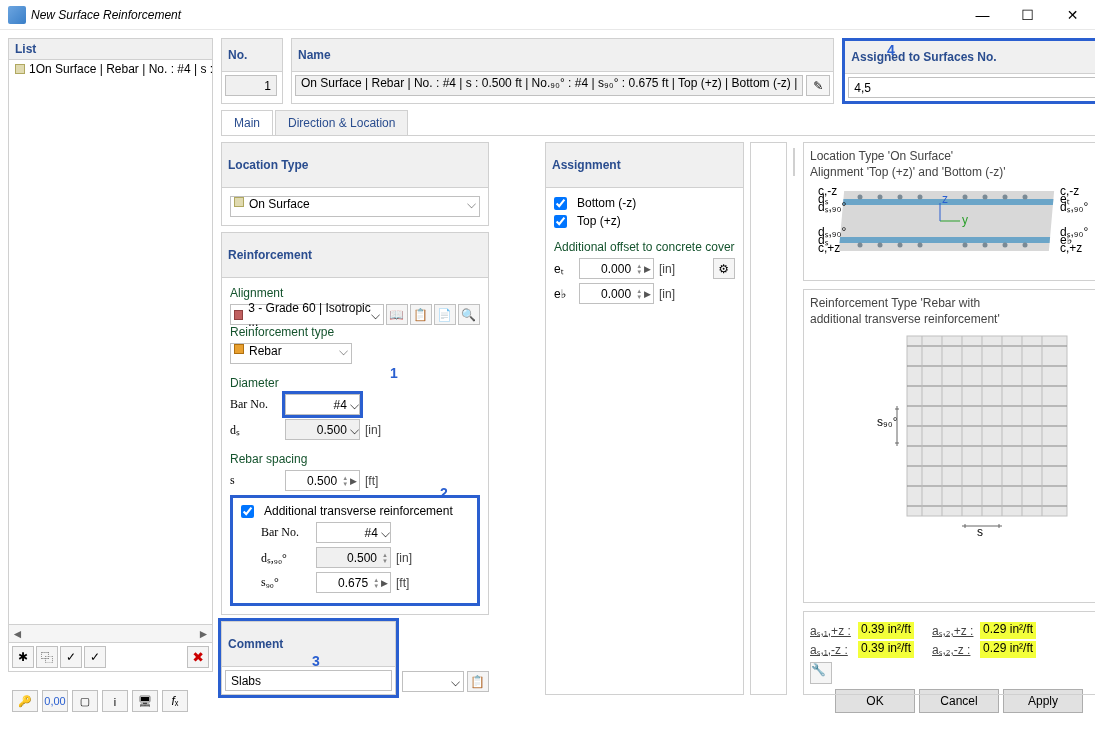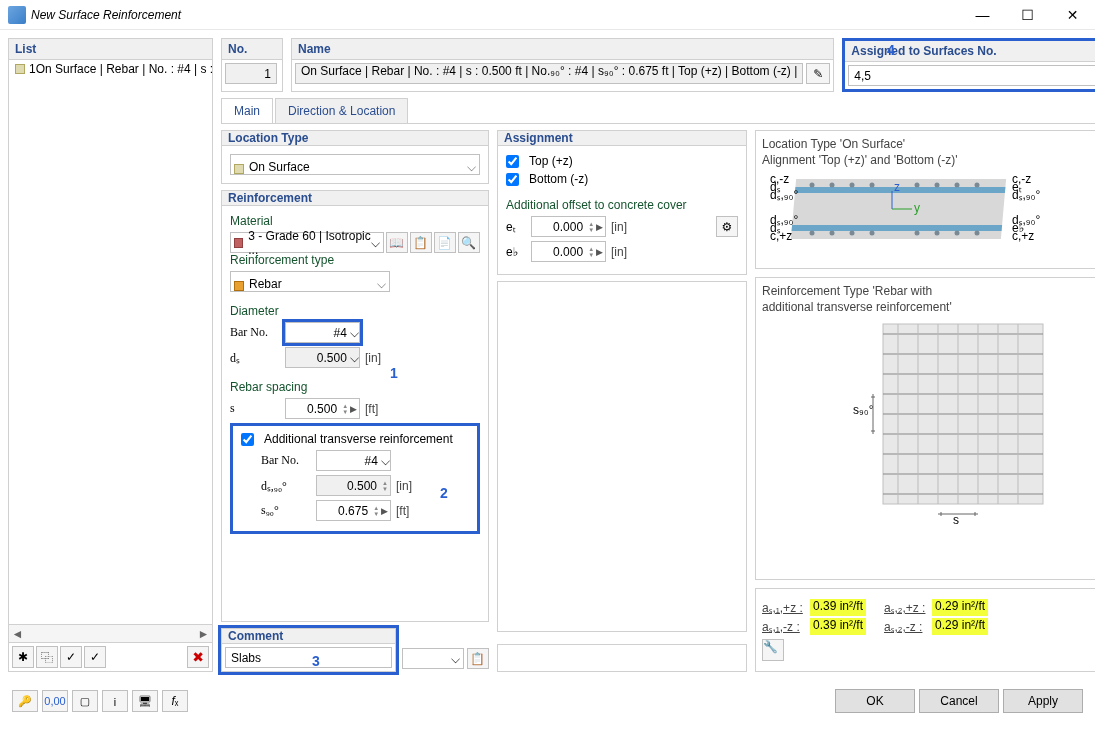--- a/index.html
+++ b/index.html
@@ -23,47 +23,47 @@
     .scroll-space { flex: 1; }
     .list-toolbar { display: flex; padding: 3px; gap: 2px; border-top: 1px solid #d0d0d0; }
     .tb-btn { width: 22px; height: 22px; border: 1px solid #c0c0c0; background: #f5f5f5; display: flex; align-items: center; justify-content: center; }
     .tb-spacer { flex: 1; }
     .tb-del { color: #c00; font-size: 14px; }
     
     .form-area { flex: 1; display: flex; flex-direction: column; }
     
     .top-row { display: flex; gap: 8px; margin-bottom: 6px; }
     .field-box { border: 1px solid #d0d0d0; }
-    .field-label { background: #f0f0f0; color: #2a4d8f; font-weight: 600; padding: 3px 6px; border-bottom: 1px solid #d0d0d0; }
+    .field-label { background: #f0f0f0; color: #2a4d8f; font-weight: 600; padding: 9px 6px; border-bottom: 1px solid #d0d0d0; }
     .field-value { padding: 3px; }
     .no-box { width: 62px; }
     .no-input { width: 52px; height: 21px; text-align: right; padding-right: 5px; border: 1px solid #c0c0c0; background: #f0f0f0; }
     .name-box { flex: 1; }
     .name-row { display: flex; gap: 3px; }
     .name-input { flex: 1; height: 21px; border: 1px solid #c0c0c0; background: #f0f0f0; padding: 0 5px; overflow: hidden; white-space: nowrap; }
     .edit-btn { width: 24px; height: 21px; border: 1px solid #c0c0c0; background: #f5f5f5; }
     .assigned-box { width: 308px; border: 3px solid #2a5fd0; }
     .assigned-row { display: flex; gap: 3px; }
     .assigned-input { flex: 1; height: 21px; border: 1px solid #c0c0c0; padding: 0 5px; }
     
     .tabs { display: flex; border-bottom: 1px solid #d0d0d0; }
     .tab { padding: 5px 12px; background: #f0f0f0; border: 1px solid #d0d0d0; border-bottom: none; margin-right: 2px; color: #2a4d8f; }
     .tab.active { background: #fff; }
     
     .tab-content { flex: 1; display: flex; gap: 8px; margin-top: 6px; }
     
     .col-left { width: 268px; display: flex; flex-direction: column; gap: 6px; }
-    .col-mid { width: 250px; display: flex; flex-direction: column; gap: 6px; }
+    .col-mid { width: 250px; display: flex; flex-direction: row; gap: 6px; margin-left: 48px; }
     .col-right { flex: 1; display: flex; flex-direction: column; gap: 8px; }
     
     .panel { border: 1px solid #d0d0d0; }
-    .panel-h { background: #f0f0f0; color: #2a4d8f; font-weight: 600; padding: 0 6px; border-bottom: 1px solid #d0d0d0; }
+    .panel-h { background: #f0f0f0; color: #2a4d8f; font-weight: 600; padding: 15px 6px; border-bottom: 1px solid #d0d0d0; }
     .panel-body { padding: 8px; }
     
-    .select-full { width: 100%; height: 21px; border: 1px solid #c0c0c0; background: #fff; padding: 0 3px; display: flex; align-items: flex-end; }
+    .select-full { width: 100%; height: 21px; border: 1px solid #c0c0c0; background: #fff; padding: 0 3px; display: flex; align-items: flex-start; }
     .select-full .dd { margin-left: auto; color: #666; }
     .sw-y { width: 10px; height: 10px; background: #e0dab0; border: 1px solid #b0a860; margin-right: 5px; }
     .sw-r { width: 10px; height: 10px; background: #c06060; border: 1px solid #904040; margin-right: 5px; }
     .sw-o { width: 10px; height: 10px; background: #e8a030; border: 1px solid #b07010; margin-right: 5px; }
     
     .label-t { color: #14532d; margin-bottom: 4px; }
     .mat-row { display: flex; gap: 2px; align-items: center; }
     .mat-sel { flex: 1; height: 21px; border: 1px solid #c0c0c0; display: flex; align-items: center; padding: 0 3px; }
     .mat-btn { width: 22px; height: 21px; border: 1px solid #c0c0c0; background: #f5f5f5; }
     
@@ -185,35 +185,35 @@
               <span class="sw-y"></span>
               <span>On Surface</span>
               <span class="dd">⌵</span>
             </div>
           </div>
         </div>
 
         <div class="panel" style="flex:1;">
           <div class="panel-h">Reinforcement</div>
           <div class="panel-body">
-            <div class="label-t">Material</div>
+            <div class="label-t">Alignment</div>
             <div class="mat-row">
               <div class="mat-sel">
                 <span class="sw-r"></span>
                 <span>3 - Grade 60 | Isotropic ...</span>
                 <span class="dd">⌵</span>
               </div>
               <button class="mat-btn">📖</button>
               <button class="mat-btn">📋</button>
               <button class="mat-btn">📄</button>
               <button class="mat-btn">🔍</button>
             </div>
 
             <div class="label-t" style="">Reinforcement type</div>
-            <div class="select-full" style="width:160px;">
+            <div class="select-full" style="width:122px;">
               <span class="sw-o"></span>
               <span>Rebar</span>
               <span class="dd">⌵</span>
             </div>
 
             <div class="label-t" style="margin-top:12px;">Diameter</div>
             <div class="form-row">
               <span class="form-lbl">Bar No.</span>
               <div class="spn diameter-sel">
                 <input value="#4" style="">
@@ -298,25 +298,25 @@
         </div>
         </div>
       </div>
 
       <div class="col-mid">
         <div class="panel">
           <div class="panel-h">Assignment</div>
           <div class="panel-body">
             <div class="form-row">
               <input type="checkbox" class="chk" checked="" style="">
+              <span>Bottom (-z)</span>
+            </div>
+            <div class="form-row">
+              <input type="checkbox" class="chk" checked="" style="">
               <span>Top (+z)</span>
-            </div>
-            <div class="form-row">
-              <input type="checkbox" class="chk" checked="" style="">
-              <span>Bottom (-z)</span>
             </div>
             <div class="label-t" style="margin-top:12px;">Additional offset to concrete cover</div>
             <div class="form-row">
               <span style="width:20px;">eₜ</span>
               <div class="spn">
                 <input value="0.000" style="">
                 <div class="spnbtns">
                     <span>▲</span>
                     <span>▼</span>
                   </div>

